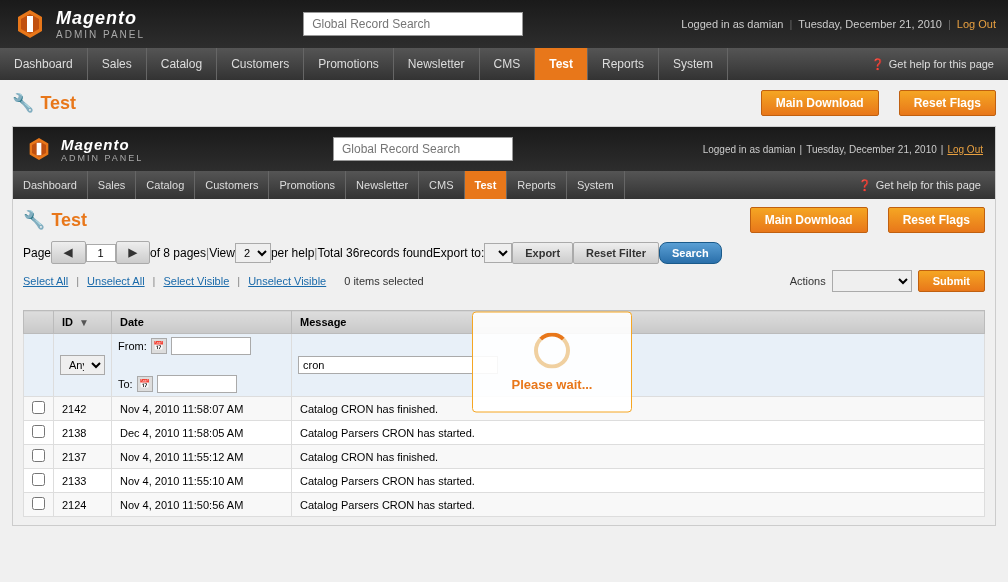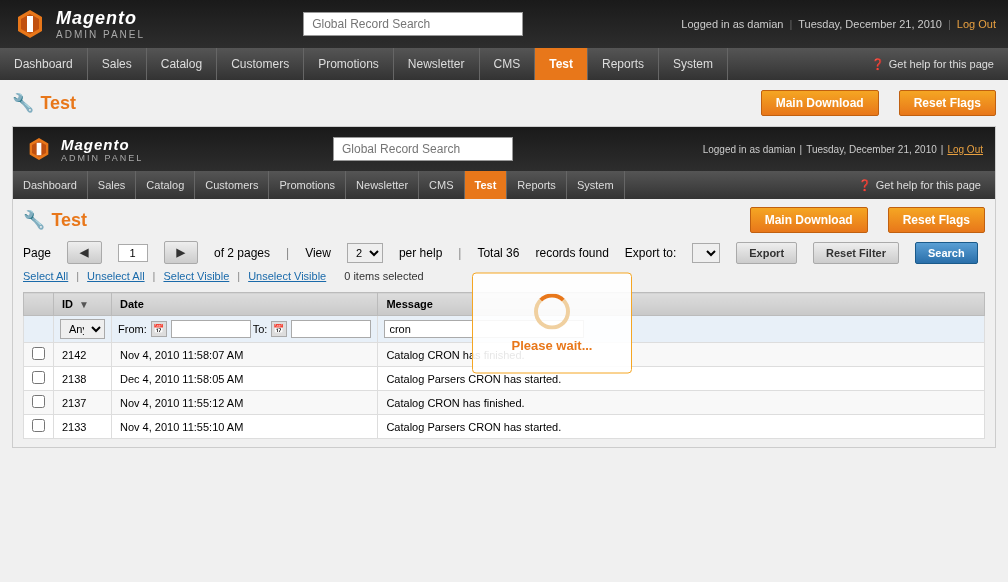--- a/index.html
+++ b/index.html
@@ -198,21 +198,21 @@
       display: flex;
       align-items: center;
       justify-content: space-between;
       margin-bottom: 8px;
     }
 
     
     .filter-bar {
       display: flex;
       align-items: center;
-      gap: 16px;
+      gap: 0;
       margin-bottom: 6px;
       font-size: 12px;
       flex-wrap: wrap;
     }
     .filter-bar select {
       padding: 2px 4px;
       font-size: 11px;
       border: 1px solid #aaa;
     }
     .filter-bar input[type="text"] {
@@ -227,39 +227,39 @@
     .separator-bar { color: #888; }
 
     .btn-blue {
       background: linear-gradient(to bottom, #5a9fd4, #2a6faa);
       color: #fff;
       border: 1px solid #1a5a8a;
       padding: 4px 12px;
       font-size: 11px;
       font-weight: bold;
       cursor: pointer;
-      border-radius: 2px;
+      border-radius: 8px;
     }
     .btn-gray {
       background: linear-gradient(to bottom, #eee, #ccc);
       color: #333;
       border: 1px solid #aaa;
       padding: 4px 12px;
       font-size: 11px;
       font-weight: bold;
       cursor: pointer;
       border-radius: 2px;
     }
 
     
     .select-bar {
       display: flex;
       align-items: center;
       gap: 8px;
-      margin-bottom: 10px;
+      margin-bottom: 18px;
       font-size: 11px;
       color: #333;
     }
     .select-link { color: #1a6aaa; text-decoration: underline; cursor: pointer; }
     .select-separator { color: #888; }
     .items-selected { margin-left: 10px; color: #333; }
     .actions-area { margin-left: auto; display: flex; align-items: center; gap: 6px; }
 
     
     .data-table {
@@ -288,21 +288,21 @@
     
     .filter-row td {
       background: #e8f0f8 !important;
       padding: 3px 6px;
     }
     .filter-row select, .filter-row input {
       font-size: 11px;
       padding: 2px 4px;
       border: 1px solid #aaa;
     }
-    .filter-row .from-to { display: flex; flex-direction: row; gap: 2px; }
+    .filter-row .from-to { display: flex; flex-direction: column; gap: 20px; }
     .from-to-row { display: flex; align-items: center; gap: 4px; font-size: 11px; }
     .cal-icon {
       width: 16px; height: 16px;
       background: #ddd;
       border: 1px solid #aaa;
       display: inline-flex;
       align-items: center;
       justify-content: center;
       cursor: pointer;
       font-size: 9px;
@@ -454,21 +454,21 @@
           <button class="btn-orange">Main Download</button>
           <button class="btn-orange">Reset Flags</button>
         </div>
       </div>
 
       <div class="filter-bar">
         <span>Page</span>
         <button class="btn-gray">◀</button>
         <input type="text" value="1" style="width: 30px; text-align: center; border: 1px solid rgb(170, 170, 170); padding: 2px 4px; font-size: 11px;">
         <button class="btn-gray">▶</button>
-        <span>of 2 pages</span>
+        <span>of 8 pages</span>
         <span class="separator-bar">|</span>
         <span>View</span>
         <select class="per-page-select">
           <option>20</option>
           <option>50</option>
           <option>100</option>
         </select>
         <span>per help</span>
         <span class="separator-bar">|</span>
         <span>Total 36</span>
@@ -485,20 +485,27 @@
 
       <div class="select-bar">
         <span class="select-link">Select All</span>
         <span class="select-separator">|</span>
         <span class="select-link">Unselect All</span>
         <span class="select-separator">|</span>
         <span class="select-link">Select Visible</span>
         <span class="select-separator">|</span>
         <span class="select-link">Unselect Visible</span>
         <span class="items-selected">0 items selected</span>
+        <div class="actions-area">
+          <span>Actions</span>
+          <select class="actions-select">
+            <option></option>
+          </select>
+          <button class="btn-submit">Submit</button>
+        </div>
       </div>
 
       <table class="data-table">
         <thead>
           <tr>
             <th class="checkbox-cell"></th>
             <th class="id-cell sortable">
               <span>ID</span>
               <span class="sort-arrow">▼</span>
             </th>
@@ -555,19 +562,25 @@
             <td>2137</td>
             <td>Nov 4, 2010 11:55:12 AM</td>
             <td>Catalog CRON has finished.</td>
           </tr>
           <tr>
             <td class="checkbox-cell"><input type="checkbox" style=""></td>
             <td>2133</td>
             <td>Nov 4, 2010 11:55:10 AM</td>
             <td>Catalog Parsers CRON has started.</td>
           </tr>
+          <tr>
+            <td class="checkbox-cell"><input type="checkbox" style=""></td>
+            <td>2124</td>
+            <td>Nov 4, 2010 11:50:56 AM</td>
+            <td>Catalog Parsers CRON has started.</td>
+          </tr>
         </tbody>
       </table>
 
     </div>
   </div>
 
 </div>
 
 </body></html>

